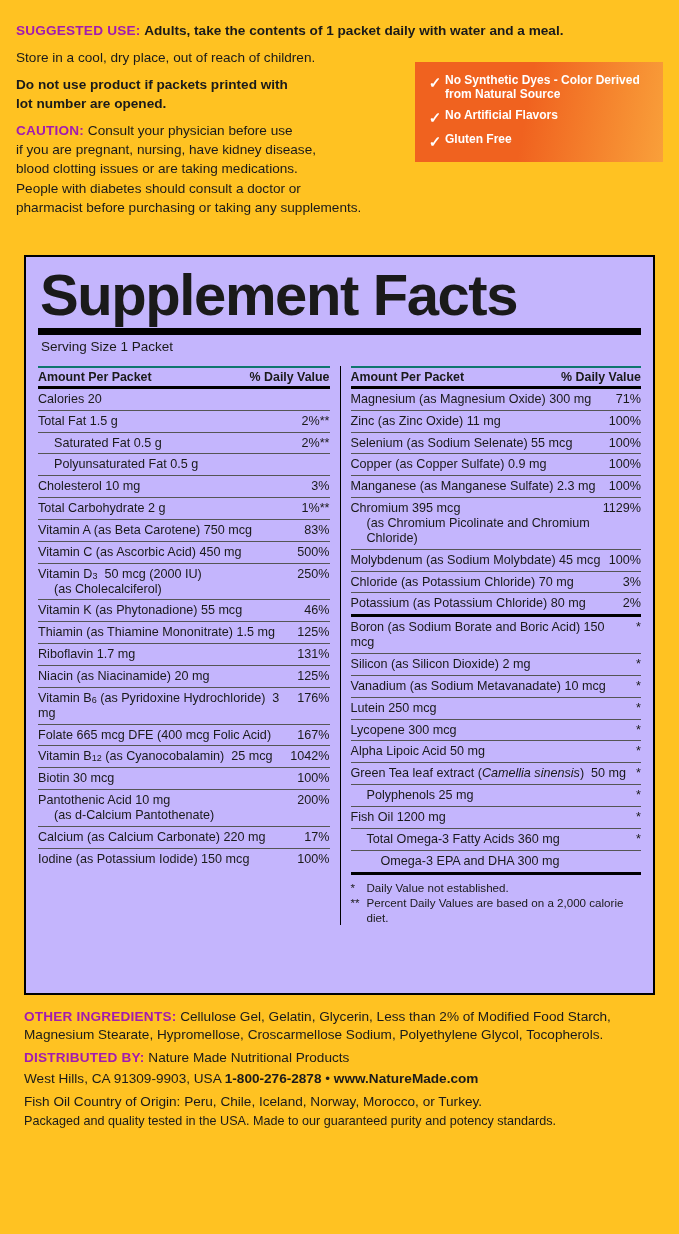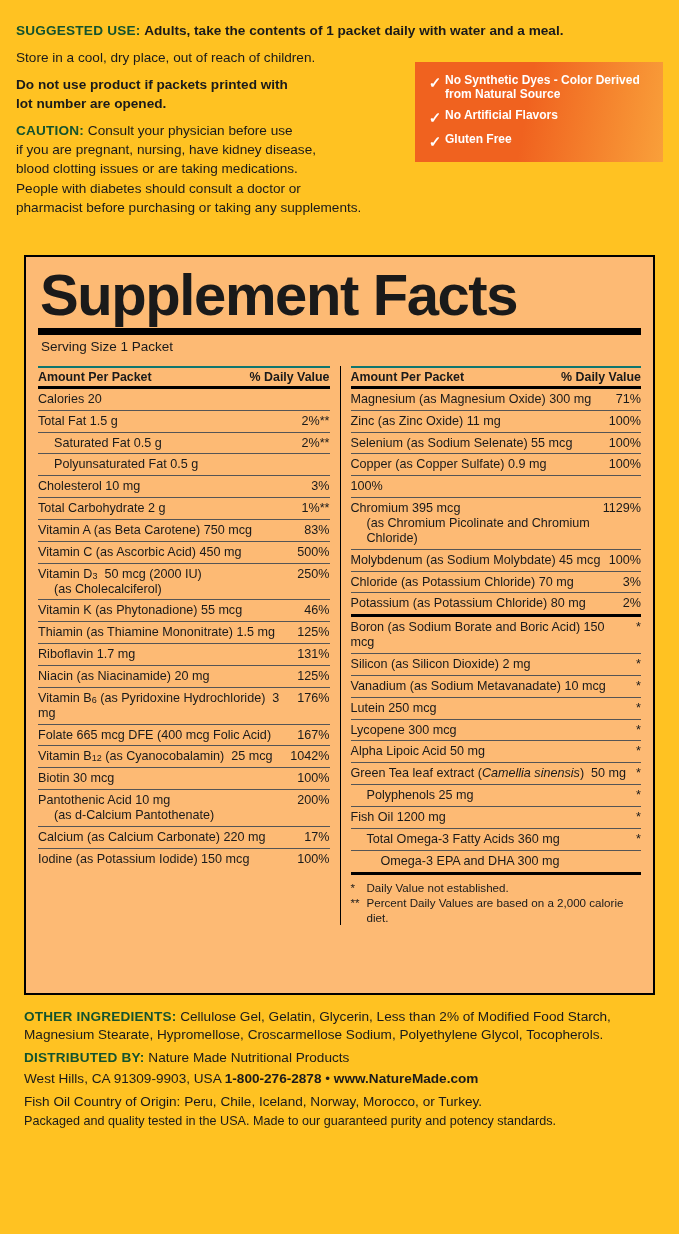--- a/index.html
+++ b/index.html
@@ -25,21 +25,21 @@
 
   
   .usage {
     padding-top: 22px;
     width: 400px;
     font-size: 13.6px;
     line-height: 1.33;
   }
   .usage .line { margin-bottom: 1px; }
   .lbl-orange {
-    color: #14532d;
+    color: #a21caf;
     font-weight: bold;
     letter-spacing: .2px;
   }
   .usage .bold { font-weight: bold; }
   .usage p { margin: 0; }
   .usage .spaced { margin-top: 9px; }
   .suggested { width: 608px; }
 
   
   .claims {
@@ -73,21 +73,21 @@
     line-height: 1.16;
   }
 
   
   .sf {
     position: absolute;
     top: 255px;
     left: 24px;
     width: 631px;
     height: 740px;
-    background: #fdba74;
+    background: #c4b5fd;
     border: 2px solid #000;
     box-sizing: border-box;
     padding: 8px 12px 6px 12px;
   }
   .sf-title {
     font-family: "Liberation Sans", sans-serif;
     font-weight: bold;
     font-size: 58px;
     line-height: 0.98;
     letter-spacing: -1.4px;
@@ -323,20 +323,21 @@
           </div>
         <div class="row">
             <span class="nm">Selenium (as Sodium Selenate)  55 mcg</span>
             <span class="dv">100%</span>
           </div>
         <div class="row">
             <span class="nm">Copper (as Copper Sulfate)  0.9 mg</span>
             <span class="dv">100%</span>
           </div>
         <div class="row">
+            <span class="nm">Manganese (as Manganese Sulfate)  2.3 mg</span>
             <span class="dv">100%</span>
           </div>
         <div class="row">
           <span class="nm">
             <span>Chromium  395 mcg</span>
             <span class="sub">(as Chromium Picolinate and Chromium Chloride)</span>
           </span>
           <span class="dv">1129%</span>
         </div>
         <div class="row">

